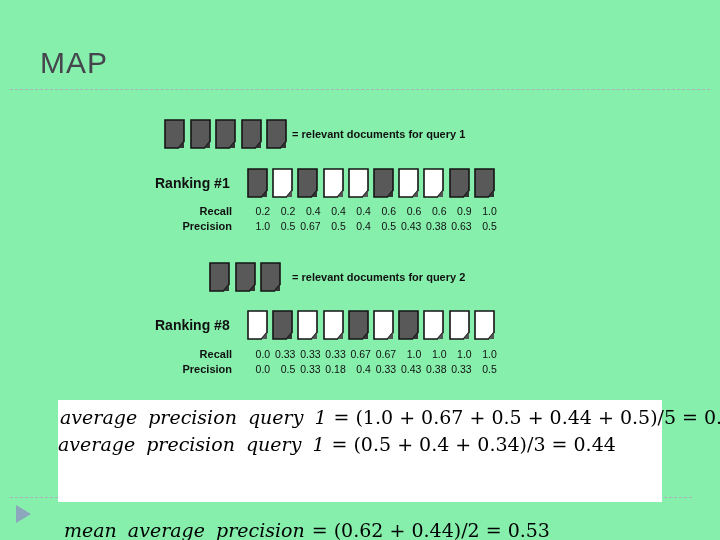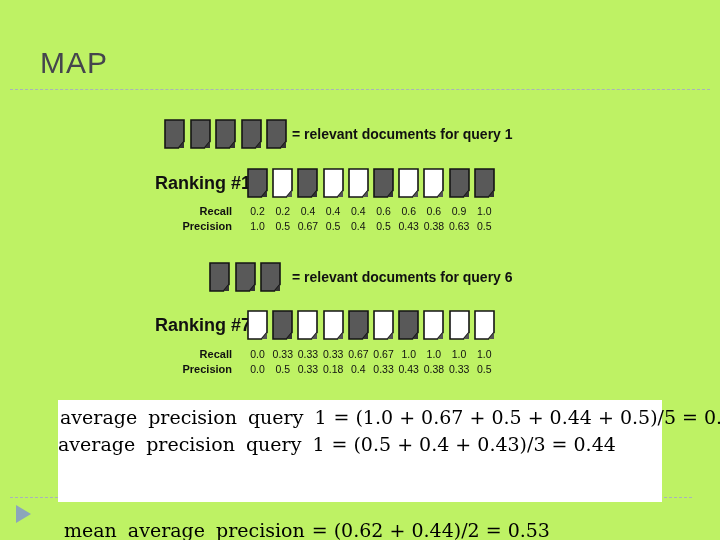--- a/index.html
+++ b/index.html
@@ -1,50 +1,50 @@
 <!DOCTYPE html>
 <html><head>
 <meta charset="utf-8">
 <style>
   html,body { margin:0; padding:0; background:#fff; }
   .slide {
-    position:relative; width:720px; height:540px; background:#bef264;
+    position:relative; width:720px; height:540px; background:#86efac;
     overflow:hidden; font-family:"Liberation Sans", sans-serif; color:#111;
   }
   .title {
     position:absolute; left:40px; top:46px; font-size:30px; font-weight:400;
     letter-spacing:1px; color:#45454d;
   }
   .rule { position:absolute; height:0; border-top:1px dashed #a9b2bb; }
   .rule.top { left:10px; top:89px; width:700px; }
   .rule.bottom { left:10px; top:497px; width:682px; z-index:1; }
 
   .figure { position:absolute; left:150px; top:112px; width:352px; height:272px; }
   .row { position:absolute; display:flex; align-items:center; }
   .doc-plain { display:inline-flex; margin-right:4.5px; }
   .doc-cell { width:25.2px; display:inline-flex; justify-content:center; }
-  .legend-label { font-size:14px; font-weight:700; height:30px; white-space:nowrap; }
-  .rank-label { font-size:18px; font-weight:700; height:30px; white-space:nowrap; }
+  .legend-label { font-size:11px; font-weight:700; height:30px; white-space:nowrap; }
+  .rank-label { font-size:14px; font-weight:700; height:30px; white-space:nowrap; }
   .metric-row { height:15px; }
   .metric-label {
     width:95px; text-align:right; padding-right:13px; box-sizing:border-box;
     font-size:11px; font-weight:700;
   }
-  .val { width:25.2px; text-align:center; font-size:10.5px; font-weight:400; }
+  .val { width:25.2px; text-align:right; font-size:10.5px; font-weight:400; }
 
   .formulas {
     position:absolute; left:58px; top:400px; width:604px; height:102px;
     background:#ffffff; z-index:2; font-family:"DejaVu Serif", serif;
     font-size:19px; color:#000;
   }
   .formula { position:absolute; white-space:nowrap; line-height:24px; }
   .formula.f1 { left:2px; top:5px; }
   .formula.f2 { left:0px; top:32px; }
   .formula.f3 { left:6px; top:79px;margin-top:39px; }
-  .f-lhs { word-spacing:5px;text-align:right; }
+  .f-lhs { font-style:italic; word-spacing:5px;text-align:right; }
   .f-rhs { margin-left:7px; }
 
   .triangle {
     position:absolute; left:16px; top:505px; width:0; height:0; z-index:3;
     border-left:15px solid #8ca6bb;
     border-top:9px solid transparent; border-bottom:9px solid transparent;
   }
 </style>
 </head>
 <body>
@@ -194,23 +194,23 @@
             <polygon points="20,22.5 14.5,29 20,29" fill="#333333"></polygon>
           </svg>
         </span>
         <span class="doc-plain">
           <svg width="21" height="30" viewBox="0 0 21 30">
             <polygon points="1,1 20,1 20,22.5 14.5,29 1,29" fill="#595959" stroke="#141414" stroke-width="1.6"></polygon>
             <polygon points="20,22.5 14.5,29 20,29" fill="#333333"></polygon>
           </svg>
         </span>
       </div>
-    <div class="row legend-label" style="left:142px; top:150px;">= relevant documents for query 6</div>
-
-    <div class="row rank-label" style="left:5px; top:198px;">Ranking #7</div>
+    <div class="row legend-label" style="left:142px; top:150px;">= relevant documents for query 2</div>
+
+    <div class="row rank-label" style="left:5px; top:198px;">Ranking #8</div>
     <div class="row" style="left:95px; top:198px;">
         <span class="doc-cell">
           <svg width="21" height="30" viewBox="0 0 21 30">
             <polygon points="1,1 20,1 20,22.5 14.5,29 1,29" fill="#ffffff" stroke="#141414" stroke-width="1.6"></polygon>
             <polygon points="20,22.5 14.5,29 20,29" fill="#555555"></polygon>
           </svg>
         </span>
         <span class="doc-cell">
           <svg width="21" height="30" viewBox="0 0 21 30">
             <polygon points="1,1 20,1 20,22.5 14.5,29 1,29" fill="#595959" stroke="#141414" stroke-width="1.6"></polygon>
@@ -294,21 +294,21 @@
         <span class="val">0.5</span>
       </div>
 
   </div>
 
   <div class="formulas">
     <div class="formula f1">
       <span class="f-lhs">average precision query 1</span><span class="f-rhs">= (1.0 + 0.67 + 0.5 + 0.44 + 0.5)/5 = 0.62</span>
     </div>
     <div class="formula f2">
-      <span class="f-lhs">average precision query 1</span><span class="f-rhs">= (0.5 + 0.4 + 0.43)/3 = 0.44</span>
+      <span class="f-lhs">average precision query 1</span><span class="f-rhs">= (0.5 + 0.4 + 0.34)/3 = 0.44</span>
     </div>
     <div class="formula f3">
       <span class="f-lhs">mean average precision</span><span class="f-rhs">= (0.62 + 0.44)/2 = 0.53</span>
     </div>
   </div>
 
   <div class="rule bottom"></div>
   <div class="triangle"></div>
 
 </div>

